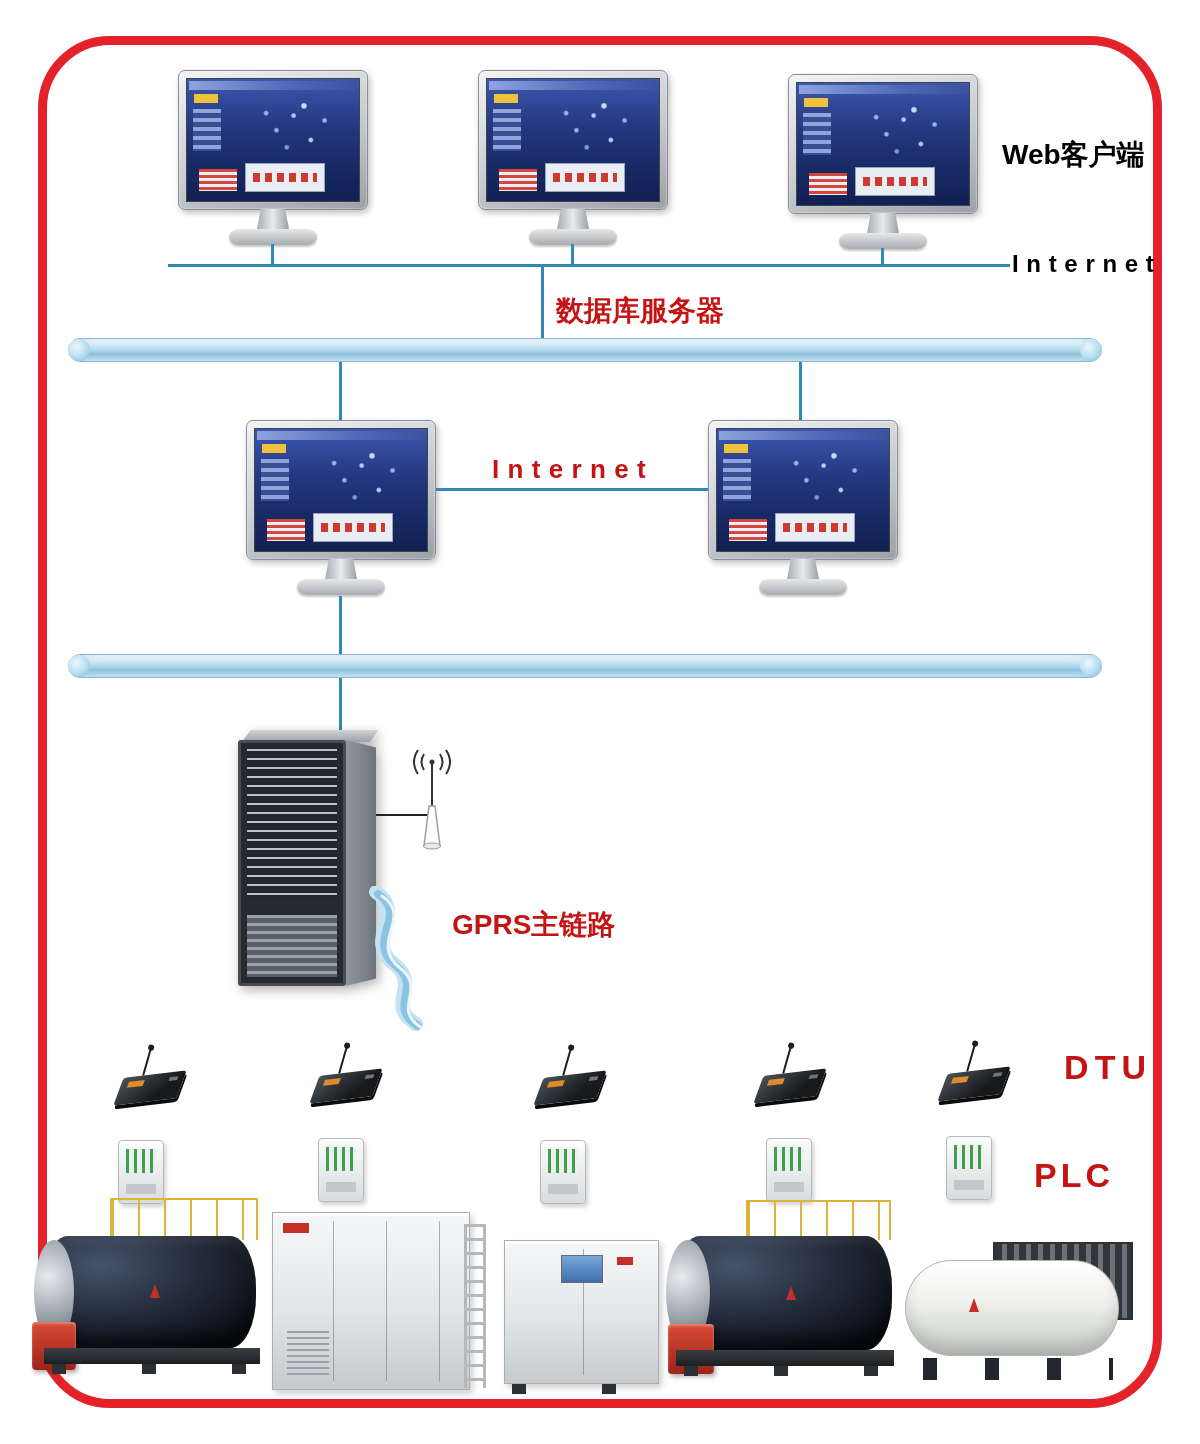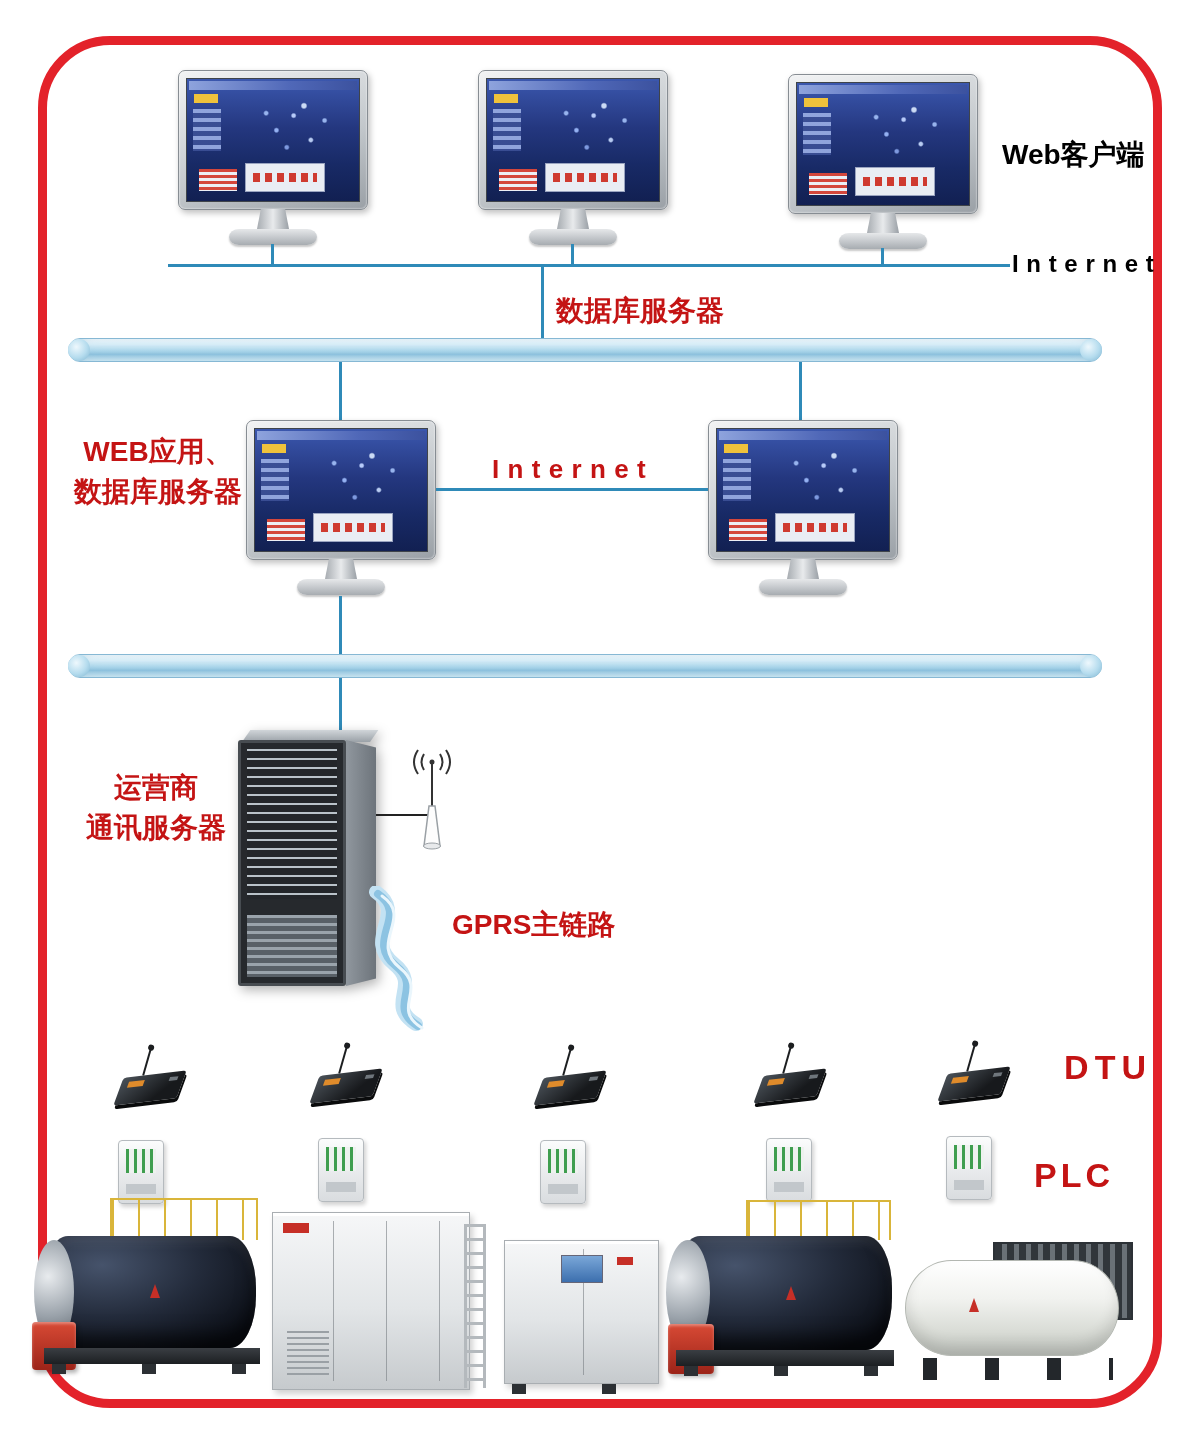--- a/index.html
+++ b/index.html
@@ -220,48 +220,40 @@
         <span class="chip"></span>
         <span class="panel"></span>
         <span class="rows"></span>
         <span class="chart"></span>
       </div>
     </div>
     <div class="neck"></div>
     <div class="base"></div>
   </div>
 
-  <div class="lbl red center" style="left:52px;top:432px;width:212px;font-size:28px;line-height:40px">
-    <span>WEB应用、</span><br>
-    <span>数据库服务器</span>
-  </div>
 
   <div class="hline" style="left:436px;top:488px;width:272px"></div>
   <div class="lbl red spread center" style="left:468px;top:454px;width:210px;font-size:26px">Internet</div>
 
 
   <div class="vline" style="left:339px;top:596px;height:58px"></div>
 
   <div class="pipe" style="top:654px"></div>
 
   <div class="vline" style="left:339px;top:678px;height:52px"></div>
 
   <div class="rack">
     <div class="rack-top"></div>
     <div class="rack-side"></div>
     <div class="rack-front">
       <div class="rack-units"></div>
       <div class="rack-units2"></div>
     </div>
   </div>
 
-  <div class="lbl red center" style="left:58px;top:768px;width:196px;font-size:28px;line-height:40px">
-    <span>运营商</span><br>
-    <span>通讯服务器</span>
-  </div>
 
   <div class="hline-dark" style="left:376px;top:814px;width:56px"></div>
 
   <svg class="antenna" viewBox="0 0 64 112">
     <path d="M18 8 Q10 20 18 32" stroke="#333" fill="none" stroke-width="2"></path>
     <path d="M24 12 Q19 20 24 28" stroke="#333" fill="none" stroke-width="2"></path>
     <path d="M46 8 Q54 20 46 32" stroke="#333" fill="none" stroke-width="2"></path>
     <path d="M40 12 Q45 20 40 28" stroke="#333" fill="none" stroke-width="2"></path>
     <circle cx="32" cy="20" r="2.5" fill="#333"></circle>
     <line x1="32" y1="20" x2="32" y2="70" stroke="#333" stroke-width="2"></line>

